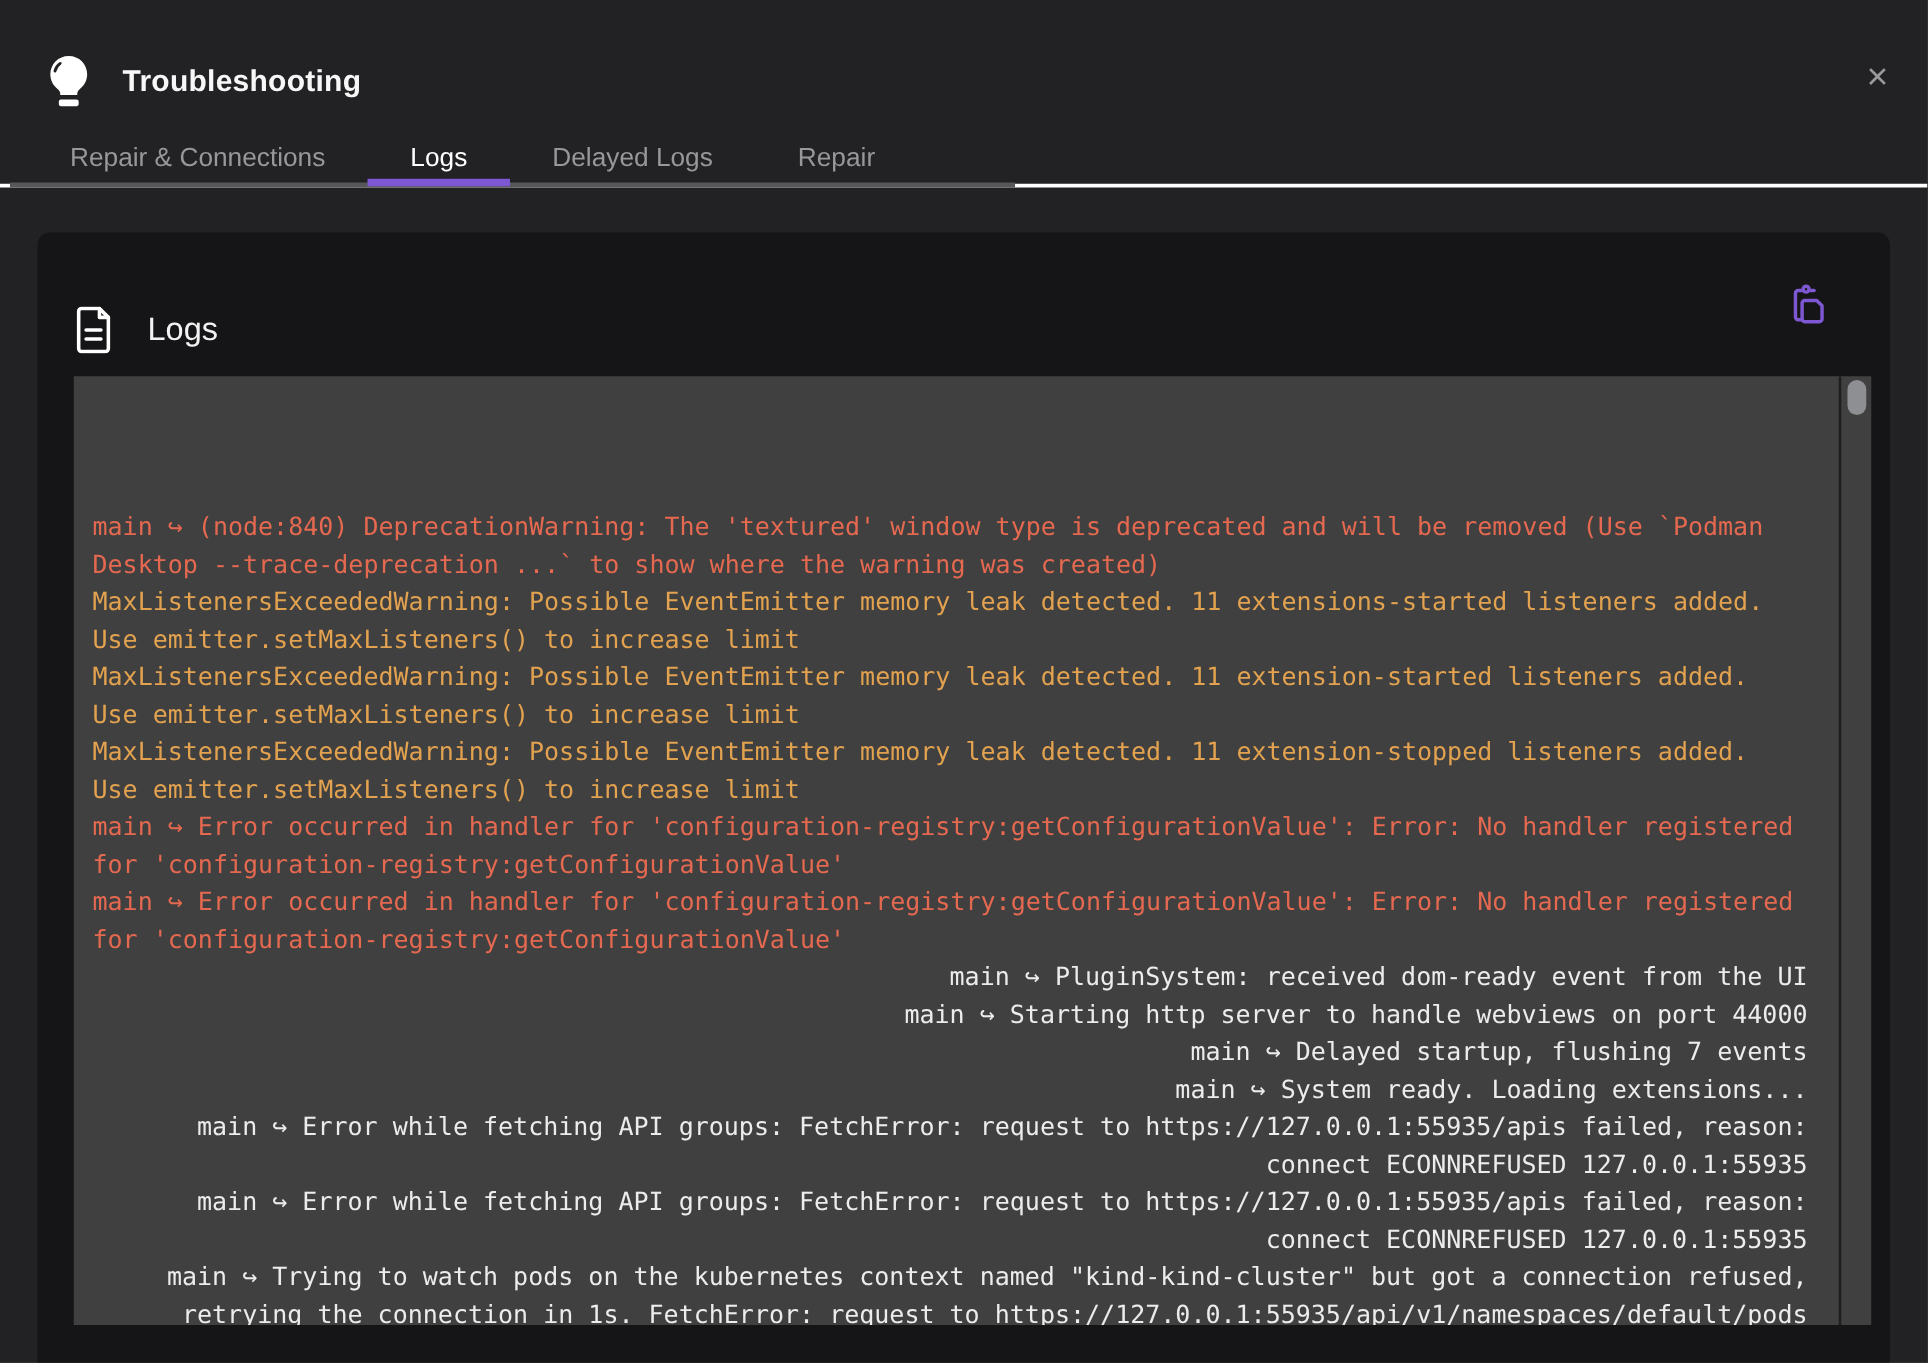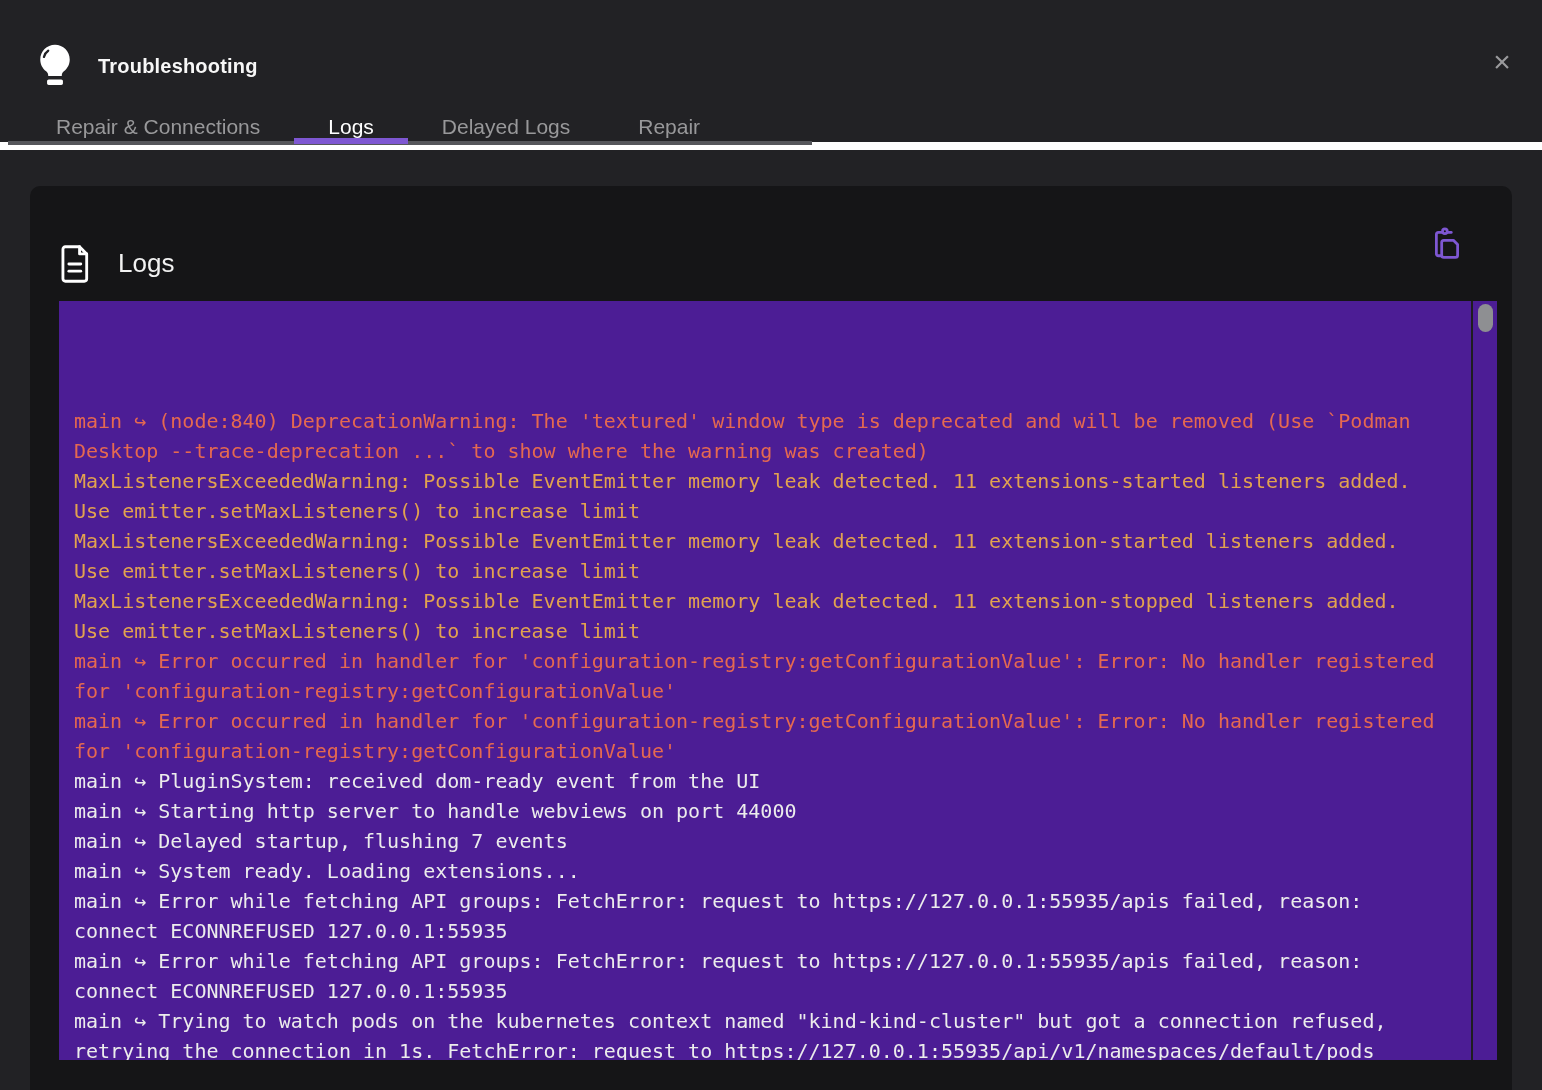--- a/index.html
+++ b/index.html
@@ -11,36 +11,36 @@
   }
   .app { position: relative; width: 1542px; height: 1090px; }
 
   
   .header {
     display: flex; align-items: center;
     padding: 34px 30px 0 38px;
     height: 98px;
   }
   .bulb-icon { width: 34px; height: 46px; margin-right: 26px; flex: 0 0 auto; }
-  .page-title { font-size: 20px; font-weight: 700; letter-spacing: .2px; color: #f7f7f7; }
+  .page-title { font-size: 24px; font-weight: 700; letter-spacing: .2px; color: #f7f7f7; }
   .close-btn {
     position: absolute; top: 44px; right: 22px;
     width: 36px; height: 36px;
     display: flex; align-items: center; justify-content: center;
     font-size: 30px; line-height: 1; color: #9a9a9c;
     cursor: pointer; user-select: none;
   }
 
   
   .tabs {
     position: relative;
     margin-top: 8px;
     padding-left: 22px;
     height: 44px;
-    border-bottom: 8px solid #ffffff;
+    border-bottom: 3px solid #ffffff;
     display: flex;
   }
   .tab {
     position: relative;
     padding: 0 34px;
     line-height: 42px;
     font-size: 21px;
     color: #98989a;
     cursor: pointer;
     white-space: nowrap;
@@ -75,36 +75,36 @@
   .copy-btn {
     position: absolute; top: 40px; right: 48px;
     width: 34px; height: 34px; cursor: pointer;
   }
 
   
   .terminal {
     position: relative;
     margin-left: 29px;
     width: 1438px; height: 759px;
-    background: #4c1d95;
+    background: #404040;
     overflow: hidden;
   }
   .log-content {
     padding: 15px 0 0 15px;
     width: 1387px; 
     font-family: "DejaVu Sans Mono", monospace;
     font-size: 20px;
     line-height: 30px;
     white-space: pre-wrap;
     overflow-wrap: break-word;
   }
   .log-line { width: 1372px; }
   .log-line.red    { color: var(--log-red, #e56950); }
   .log-line.orange { color: var(--log-orange, #e2a24f); }
-  .log-line.white  { color: var(--log-white, #ececec); }
+  .log-line.white  { color: var(--log-white, #ececec); text-align: right; }
 
   .vscroll-sep {
     position: absolute; top: 0; bottom: 0; right: 24px;
     width: 2px; background: #1e1e20;
   }
   .vscroll-thumb {
     position: absolute; top: 3px; right: 4px;
     width: 15px; height: 28px;
     border-radius: 8px;
     background: #8e8f92;

